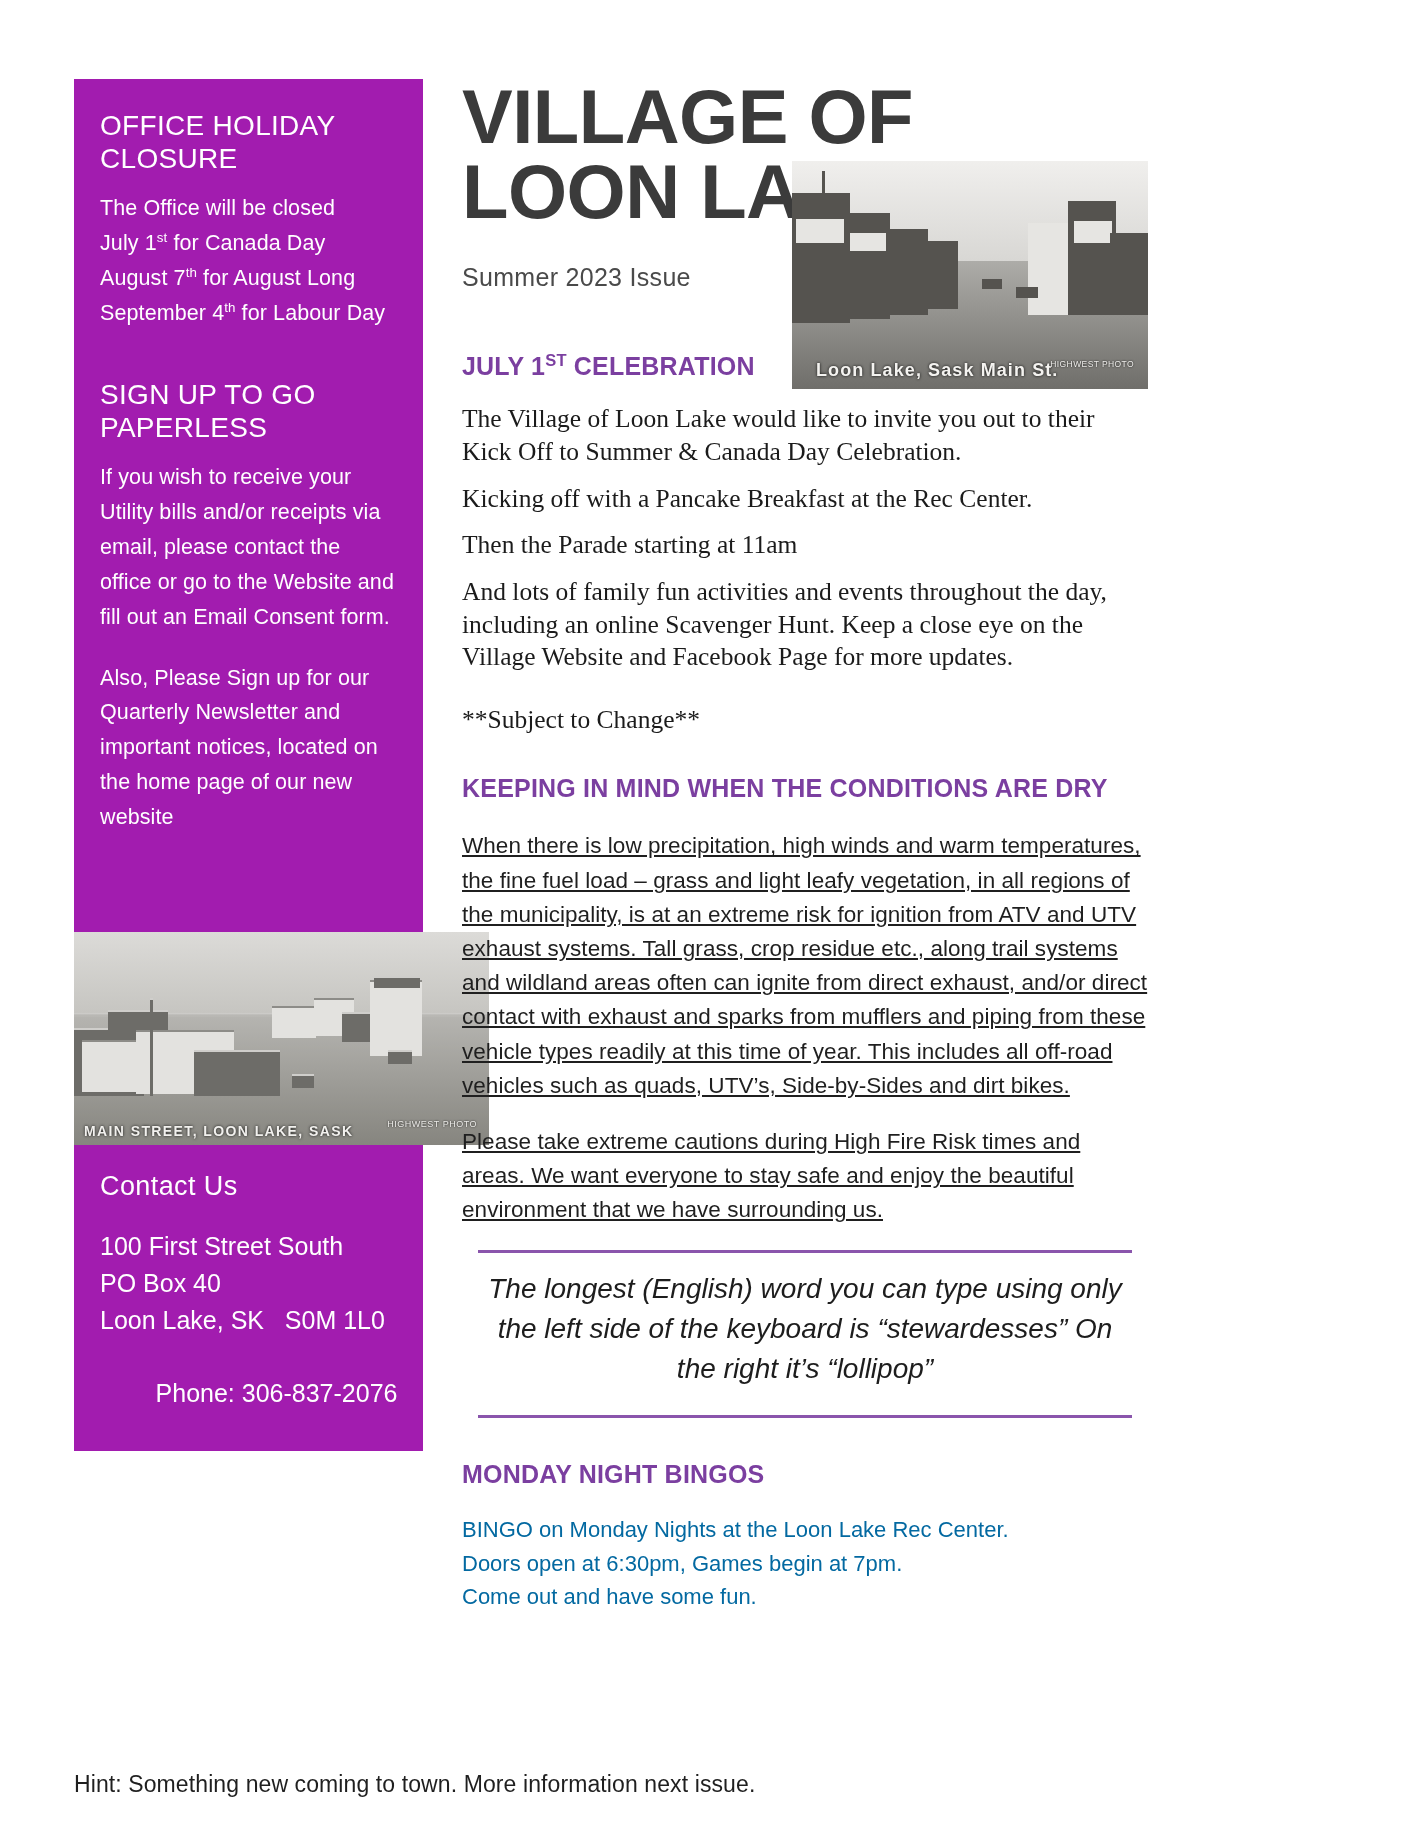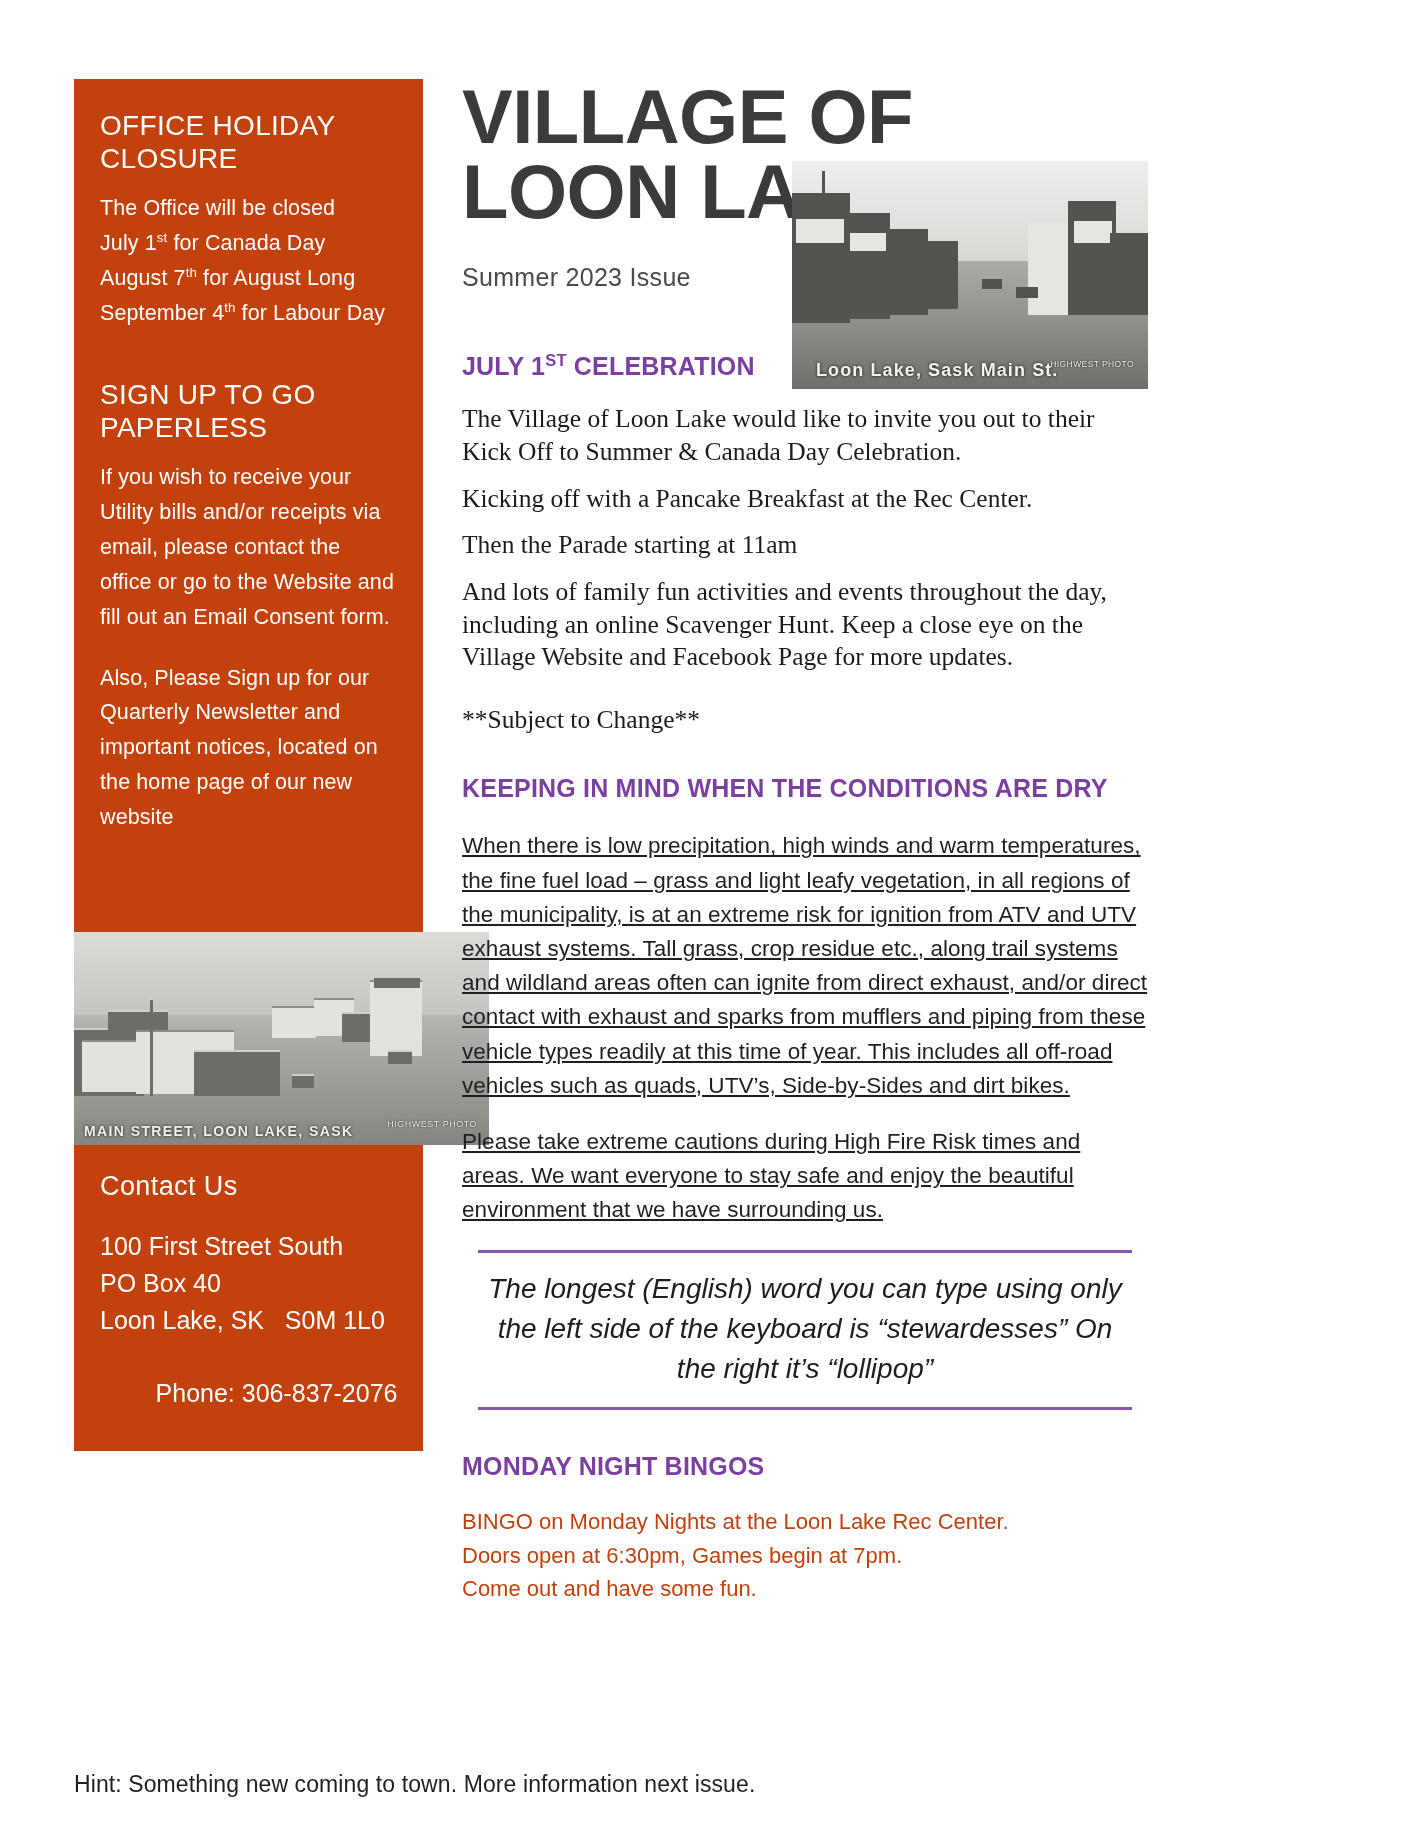--- a/index.html
+++ b/index.html
@@ -16,21 +16,21 @@
     overflow: hidden;
   }
 
   
   .sidebar {
     position: absolute;
     left: 74px;
     top: 79px;
     width: 349px;
     height: 1372px;
-    background: #c2410c;
+    background: #a21caf;
     box-sizing: border-box;
     padding: 30px 26px 0 26px;
     color: #ffffff;
   }
   .sb-heading {
     font-family: "Liberation Sans", sans-serif;
     font-weight: 300;
     font-size: 28px;
     line-height: 1.18;
     letter-spacing: 0.3px;
@@ -223,40 +223,40 @@
     color: #1f1f1f;
     margin: 0 0 22px 0;
     letter-spacing: .05px;
     text-decoration: underline;
   }
 
   .quote-box {
     margin: 16px;
     border-top: 3px solid #8A55AC;
     border-bottom: 3px solid #8A55AC;
-    padding: 16px 0 18px 0;
+    padding: 16px 0 26px 0;
   }
   .quote-text {
     font-family: "Liberation Sans", sans-serif;
     font-weight: 300;
     font-style: italic;
     font-size: 28px;
     line-height: 1.44;
     color: #1d1d1d;
     text-align: center;
     margin: 0;
     padding: 0 6px;
   }
 
   .bingo-line {
     font-family: "Liberation Sans", sans-serif;
     font-weight: 300;
     font-size: 22px;
     line-height: 1.52;
-    color: #c2410c;
+    color: #0369a1;
     margin: 0;
   }
 
   .footer-hint {
     position: absolute;
     left: 74px;
     top: 1771px;
     font-family: "Liberation Sans", sans-serif;
     font-weight: 300;
     font-size: 23px;

